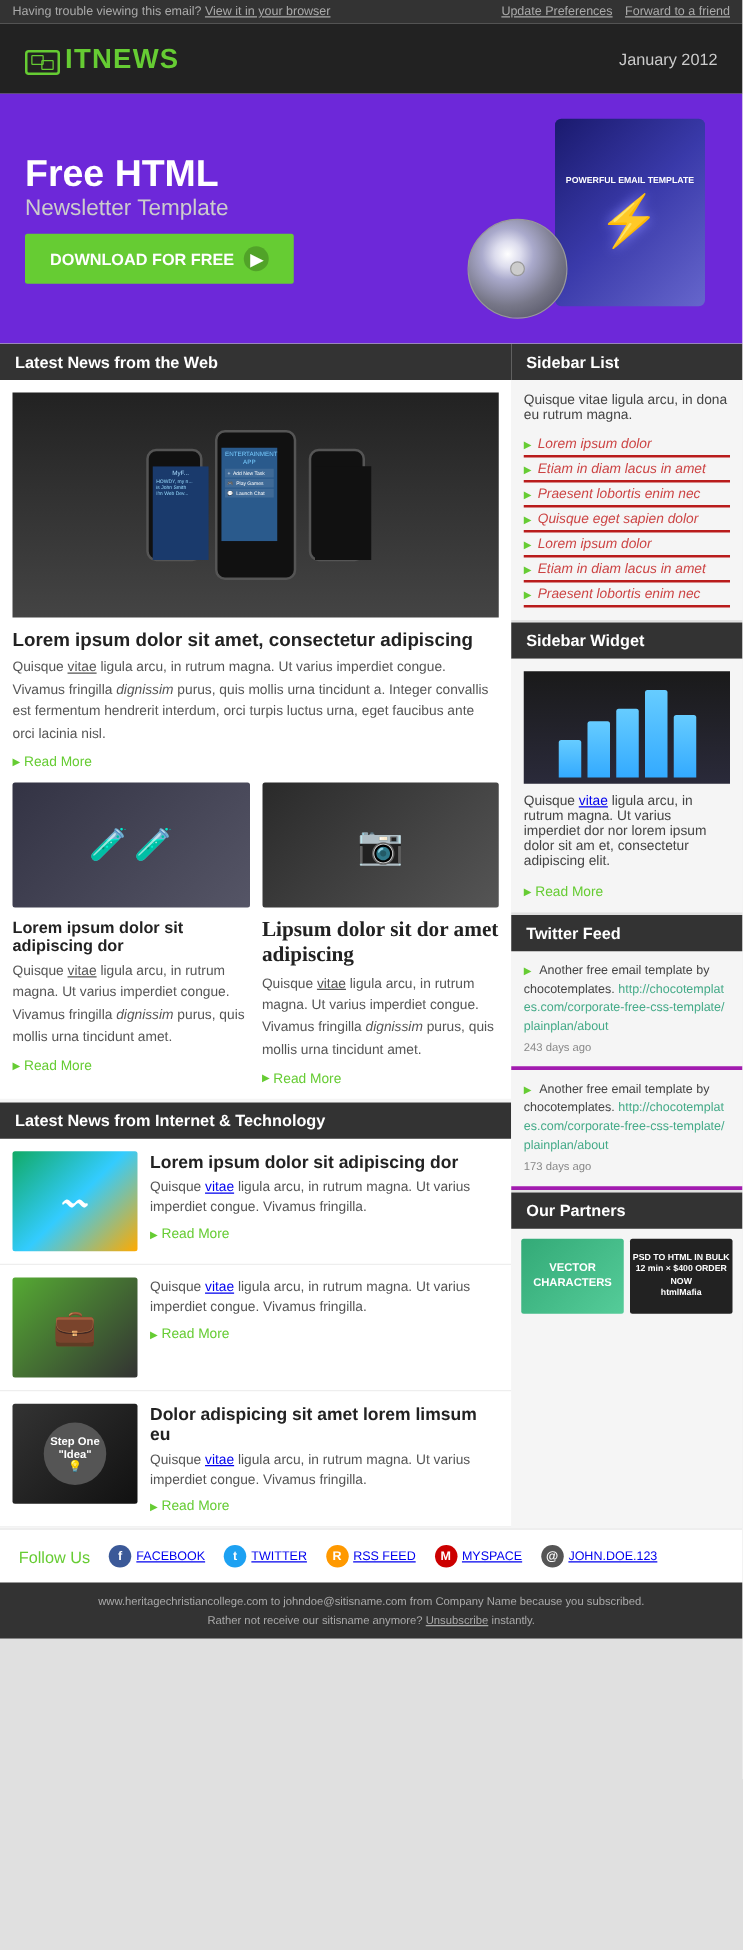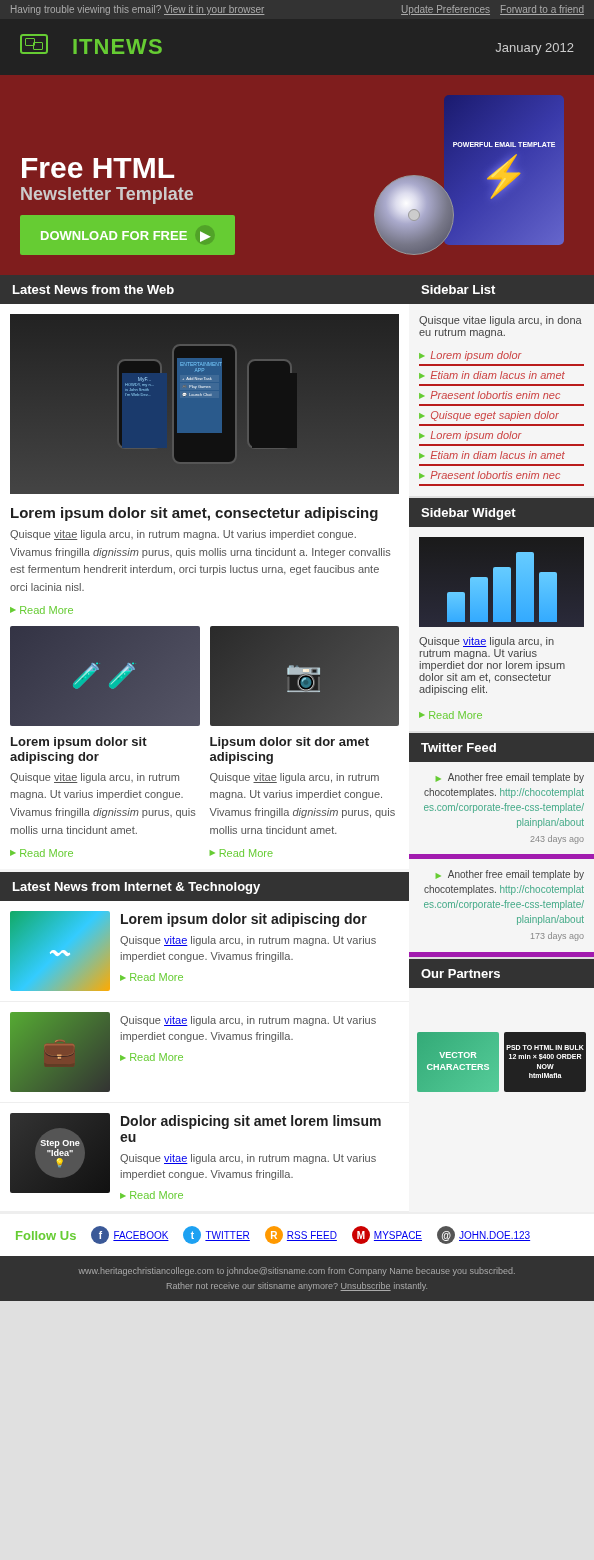--- a/index.html
+++ b/index.html
@@ -6,32 +6,32 @@
     body { font-family: Arial, sans-serif; font-size: 12px; background: #e0e0e0; display: flex; justify-content: center; }
     .email-wrapper { width: 594px; background: #ffffff; }
 
     
     .top-bar { background: #333; color: #aaa; font-size: 10px; padding: 4px 10px; display: flex; justify-content: space-between; }
     .top-bar a { color: #aaa; text-decoration: underline; }
     .top-bar-right { display: flex; gap: 10px; }
 
     
     .header { background: #222; padding: 15px 20px; display: flex; justify-content: space-between; align-items: center; }
-    .logo { display: flex; align-items: flex-start; gap: 24px; }
+    .logo { display: flex; align-items: flex-end; gap: 4px; }
     .logo-icon { width: 28px; height: 20px; border: 2px solid #6c3; border-radius: 3px; position: relative; }
     .logo-icon::before { content: ''; position: absolute; top: 2px; left: 3px; width: 8px; height: 6px; border: 1.5px solid #6c3; border-radius: 1px; }
     .logo-icon::after { content: ''; position: absolute; bottom: 2px; right: 3px; width: 8px; height: 6px; border: 1.5px solid #6c3; border-radius: 1px; }
     .logo-text { color: #6c3; font-size: 22px; font-weight: bold; letter-spacing: 1px; }
     .header-date { color: #ccc; font-size: 13px; }
 
     
-    .hero { background: #7f1d1d; padding: 20px; display: flex; align-items: flex-end; justify-content: space-between; min-height: 180px; }
+    .hero { background: #6d28d9; padding: 20px; display: flex; align-items: center; justify-content: space-between; min-height: 180px; }
     .hero-left { flex: 1; }
     .hero-title { color: #fff; font-size: 30px; font-weight: bold; line-height: 1.1; }
-    .hero-subtitle { color: #ccc; font-size: 18px; margin-bottom: 10px; font-weight: bold; }
+    .hero-subtitle { color: #ccc; font-size: 18px; margin-bottom: 10px; }
     .hero-text { color: #aaa; font-size: 11px; margin-bottom: 15px; line-height: 1.5; max-width: 260px; }
     .hero-btn { background: #6c3; color: #fff; padding: 10px 20px; border: none; font-size: 13px; font-weight: bold; cursor: pointer; display: inline-flex; align-items: center; gap: 8px; border-radius: 2px; text-transform: uppercase; }
     .hero-btn .arrow { background: rgba(0,0,0,0.2); border-radius: 50%; width: 20px; height: 20px; display: flex; align-items: center; justify-content: center; }
     .hero-right { width: 220px; display: flex; justify-content: center; align-items: center; }
     .product-mockup { position: relative; width: 200px; height: 160px; }
     .product-box { width: 120px; height: 150px; background: linear-gradient(135deg, #1a1a6e, #3a3aaa, #6666cc); border-radius: 5px; position: absolute; right: 0; top: 0; display: flex; flex-direction: column; align-items: center; justify-content: center; }
     .product-box-label { color: #fff; font-size: 7px; text-align: center; font-weight: bold; margin-bottom: 5px; }
     .lightning { color: #4af; font-size: 40px; text-shadow: 0 0 10px #88f; }
     .cd-disc { width: 80px; height: 80px; border-radius: 50%; background: radial-gradient(circle at 40% 35%, #fff 0%, #dde 15%, #aac 30%, #778 60%, #445 100%); position: absolute; bottom: 0; left: 10px; border: 1px solid #999; display: flex; align-items: center; justify-content: center; }
     .cd-hole { width: 12px; height: 12px; border-radius: 50%; background: #ccc; border: 1px solid #999; }
@@ -86,34 +86,34 @@
     .sidebar-content { padding: 10px; background: #f5f5f5; font-size: 11px; color: #444; }
     .sidebar-list { list-style: none; padding: 0; margin-top: 8px; }
     .sidebar-list li { padding: 3px 0; color: #555; font-size: 11px; display: flex; align-items: flex-start; gap: 5px; border-bottom: 2px solid #b91c1c; text-align: right; }
     .sidebar-list li::before { content: '▶'; color: #6c3; font-size: 8px; margin-top: 2px; flex-shrink: 0; }
     .sidebar-list li a { color: #c44; text-decoration: none; font-style: italic; }
 
     .widget-img { width: 100%; height: 90px; background: linear-gradient(to bottom, #1a1a1a, #2a2a3a); display: flex; align-items: flex-end; justify-content: center; padding-bottom: 5px; gap: 5px; margin-bottom: 8px; }
     .bar { width: 18px; background: linear-gradient(to top, #3af, #6cf); border-radius: 2px 2px 0 0; }
 
     .twitter-section { background: #f5f5f5; }
-    .twitter-item { padding: 8px 10px; font-size: 10px; color: #444; line-height: 1.5; border-bottom: 5px solid #a21caf; text-align: right; }
+    .twitter-item { padding: 8px 10px; font-size: 10px; color: #444; line-height: 1.5; border-bottom: 3px solid #a21caf; }
     .twitter-item::before { content: '▶'; color: #6c3; font-size: 8px; margin-right: 4px; }
     .twitter-item a { color: #4a8; text-decoration: none; word-break: break-all; }
     .twitter-time { color: #888; font-size: 9px; margin-top: 3px; }
 
     .partners-section { background: #f5f5f5; }
-    .partners-content { padding: 8px; display: flex; gap: 5px; margin-top: 36px; }
+    .partners-content { padding: 8px; display: flex; gap: 5px; }
     .partner-box { flex: 1; height: 60px; display: flex; align-items: center; justify-content: center; font-size: 8px; font-weight: bold; text-align: center; border-radius: 2px; }
     .partner-1 { background: linear-gradient(135deg, #3a7, #5c9); color: #fff; }
     .partner-2 { background: #222; color: #fff; }
 
     
     .follow-section { background: #fff; padding: 12px 15px; display: flex; align-items: center; gap: 15px; border-top: 2px solid #eee; }
-    .follow-label { color: #6c3; font-size: 13px; font-weight: bold; }
+    .follow-label { color: #6c3; font-size: 13px; font-weight: normal; }
     .social-item { display: flex; align-items: center; gap: 4px; font-size: 10px; color: #555; }
     .social-icon { width: 18px; height: 18px; border-radius: 50%; display: flex; align-items: center; justify-content: center; font-size: 10px; color: #fff; font-weight: bold; flex-shrink: 0; }
     .fb-icon { background: #3b5998; }
     .tw-icon { background: #1da1f2; }
     .rss-icon { background: #f90; }
     .ms-icon { background: #c00; }
     .email-icon { background: #555; }
 
     
     .bottom-footer { background: #333; color: #aaa; font-size: 9px; padding: 8px 15px; line-height: 1.6; text-align: center; }
@@ -217,21 +217,21 @@
             <div class="article-title" style="font-size:13px;">Lorem ipsum dolor sit adipiscing dor</div>
             <p class="article-text">
               Quisque <a href="#"><span>vitae</span></a> ligula arcu, in rutrum magna. Ut varius imperdiet congue. Vivamus fringilla <em>dignis­sim</em> purus, quis mollis urna tincid­unt amet.
             </p>
             <a href="#" class="read-more">Read More</a>
           </div>
           <div class="two-col-item">
             <div class="img-placeholder img-camera">
               <span class="camera-icon-large">📷</span>
             </div>
-            <div class="article-title" style="font-size:13px;">Lipsum dolor sit dor amet adipiscing</div>
+            <div class="article-title" style="font-size:17px;font-family:Liberation Serif, serif;">Lipsum dolor sit dor amet adipiscing</div>
             <p class="article-text">
               Quisque <a href="#"><span>vitae</span></a> ligula arcu, in rutrum magna. Ut varius imperdiet congue. Vivamus fringilla <em>dignis­sim</em> purus, quis mollis urna tincid­unt amet.
             </p>
             <a href="#" class="read-more">Read More</a>
           </div>
         </div>
       </div>
 
       <div class="tech-section">
         <div class="section-header">

